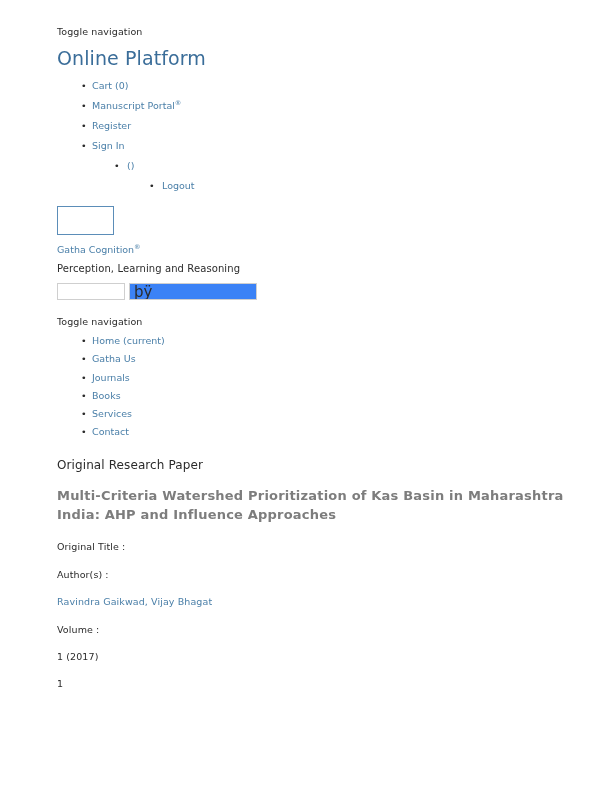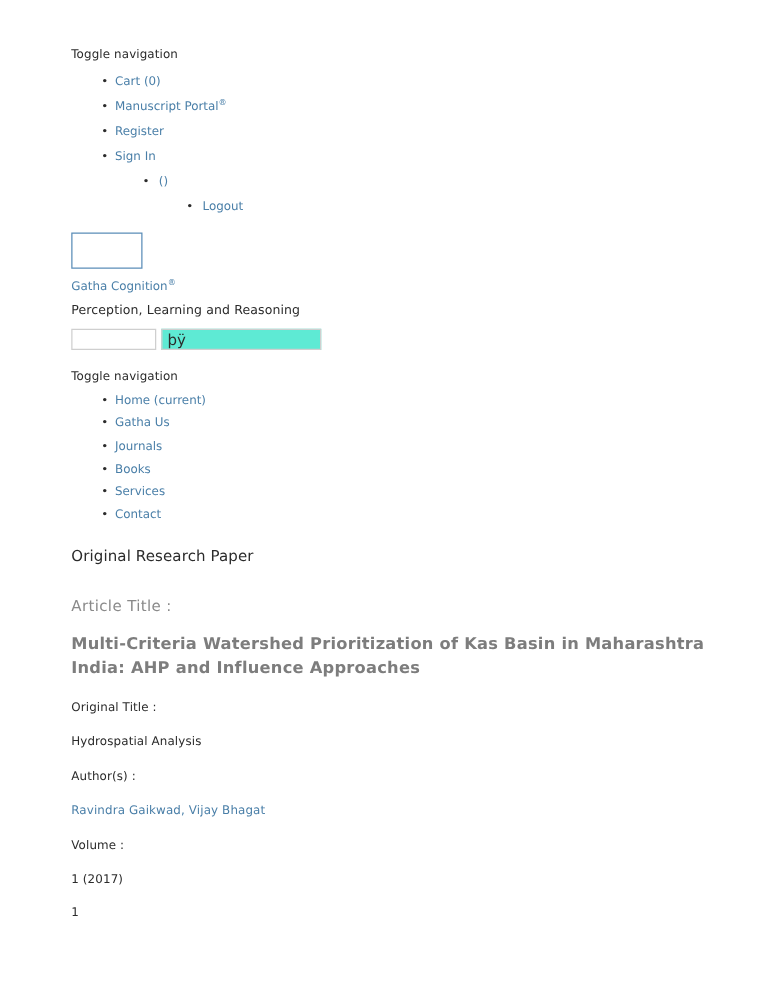--- a/index.html
+++ b/index.html
@@ -12,21 +12,21 @@
     width: 612px;
     height: 792px;
     font-family: "DejaVu Sans", "Liberation Sans", sans-serif;
     color: #2b2b2b;
     position: relative;
     overflow: hidden;
   }
   .page {
     position: absolute;
     left: 0;
-    top: 12px;
+    top: 0;
     width: 612px;
     height: 668px;
     text-decoration: underline;
   }
   .content {
     position: absolute;
     left: 57px;
     top: 26px;
     width: 520px;
   }
@@ -133,24 +133,24 @@
     width: 68px;
     height: 17px;
     border: 1px solid #cfcfcf;
     background: #ffffff;
     box-sizing: border-box;
   }
   .search-input {
     width: 128px;
     height: 17px;
     border: 1px solid #cfcfcf;
-    background: #5eead4;
+    background: #3b82f6;
     box-sizing: border-box;
     font-family: "DejaVu Sans", "Liberation Sans", sans-serif;
-    font-size: 12px;
+    font-size: 15px;
     color: #2b2b2b;
     padding: 0 4px;
     outline: none;
     margin-left: 4px;
   }
 
   .toggle-nav-2 {
     margin: 16px 0 0 0;
     font-size: 9.5px;
     color: #2b2b2b;
@@ -219,20 +219,21 @@
   }
 </style>
 </head>
 <body>
 
 <div class="page">
   <div class="content">
 
     <div class="toggle-nav">Toggle navigation</div>
 
+    <div class="brand-title">Online Platform</div>
 
     <ul class="nav-list">
       <li>
         <span class="bullet">•</span>
         <a class="link" href="#"><span>Cart (0)</span></a>
       </li>
       <li>
         <span class="bullet">•</span>
         <a class="link" href="#"><span>Manuscript Portal</span><sup class="reg">®</sup></a>
       </li>
@@ -297,26 +298,24 @@
         <a class="link" href="#"><span>Services</span></a>
       </li>
       <li>
         <span class="bullet">•</span>
         <a class="link" href="#"><span>Contact</span></a>
       </li>
     </ul>
 
     <div class="paper-type">Original Research Paper</div>
 
-    <div class="label-muted">Article Title :</div>
 
     <div class="article-title">Multi-Criteria Watershed Prioritization of Kas Basin in Maharashtra India: AHP and Influence Approaches</div>
 
     <div class="meta-label">Original Title :</div>
-    <div class="meta-value">Hydrospatial Analysis</div>
 
     <div class="meta-label">Author(s) :</div>
     <div class="meta-value authors">
       <a href="#"><span>Ravindra Gaikwad, Vijay Bhagat</span></a>
     </div>
 
     <div class="meta-label">Volume :</div>
     <div class="meta-value">1 (2017)</div>
 
     <div class="meta-value">1</div>

